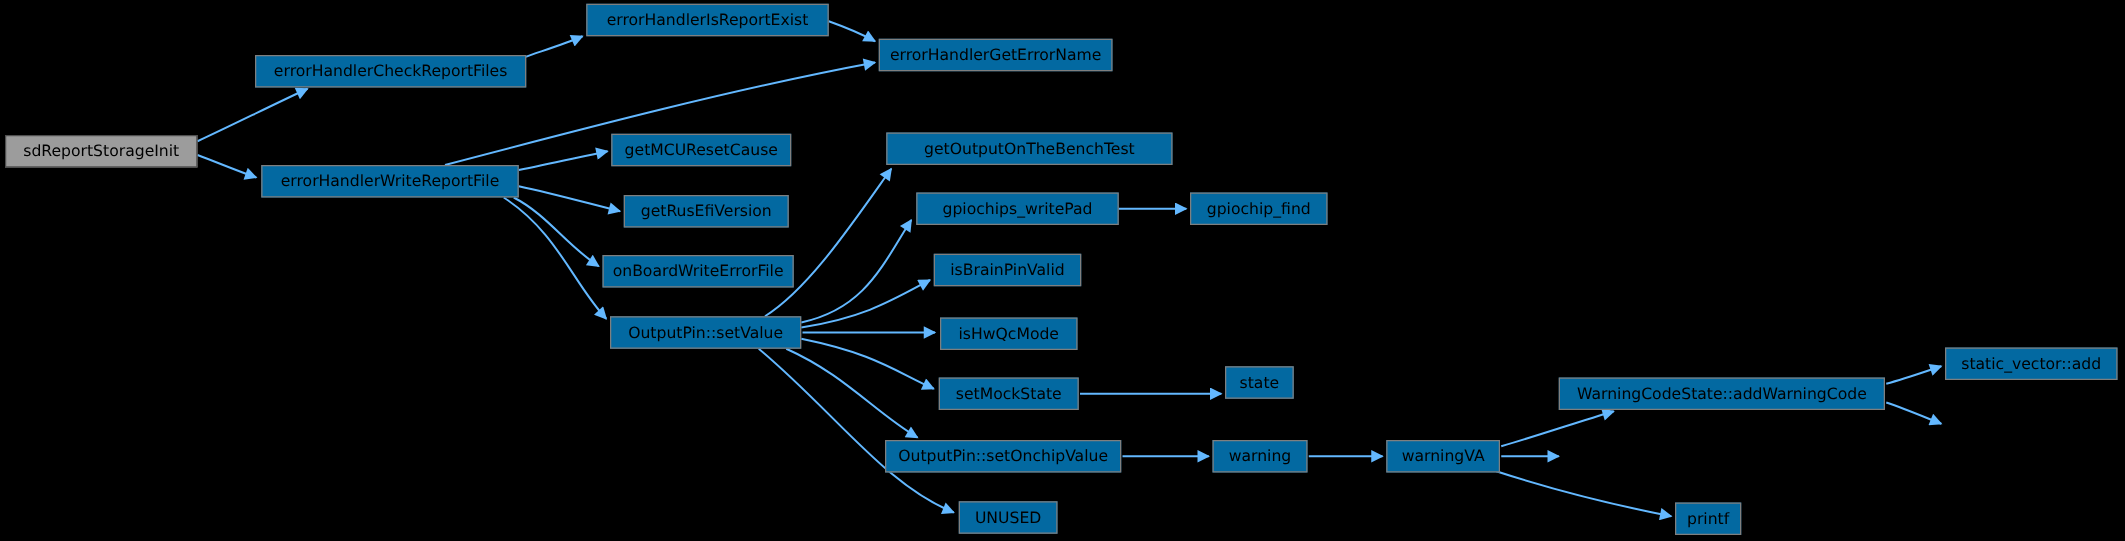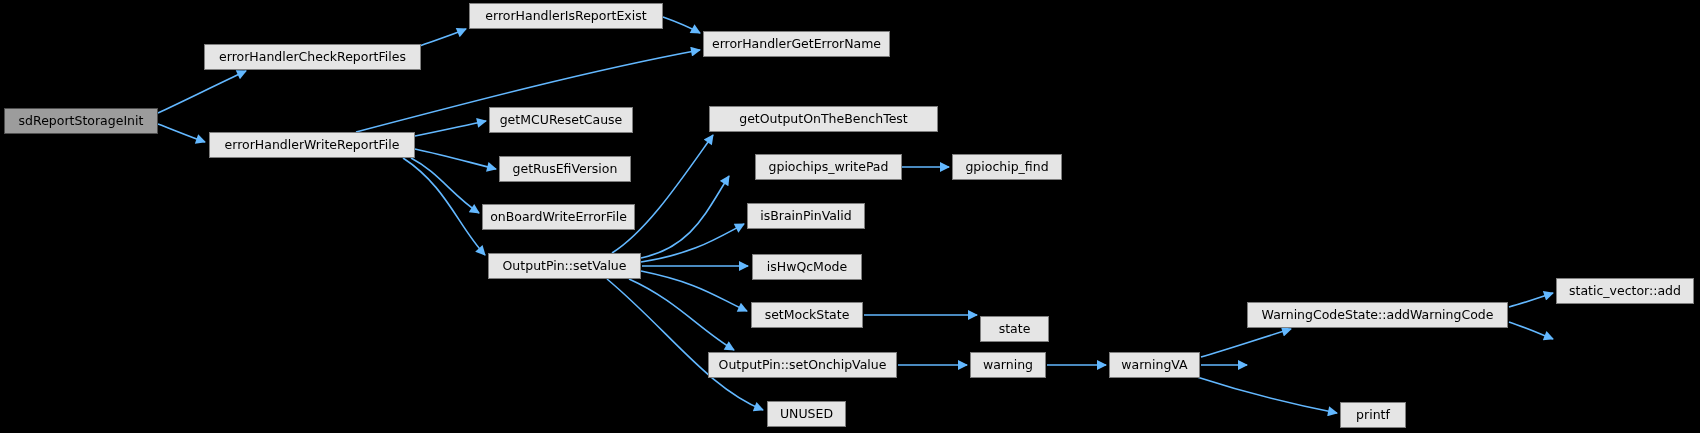--- a/index.html
+++ b/index.html
@@ -9,21 +9,21 @@
     background:#000000;
     overflow:hidden;
     font-family:"DejaVu Sans","Liberation Sans",sans-serif;
   }
   .edges{position:absolute;left:0;top:0;width:1700px;height:433px;}
   .edge{fill:none;stroke:#63b8ff;stroke-width:1.6px;}
   .node{
     position:absolute;
     box-sizing:border-box;
     height:26px;
-    background:#e5e5e5;
+    background:#0369a1;
     border:1.5px solid #7f7f7f;
     color:#000000;
     font-size:12.5px;
     line-height:1;
     display:flex;
     align-items:center;
     justify-content:center;
     white-space:nowrap;
     cursor:pointer;
   }
@@ -73,27 +73,27 @@
   <div class="node hl" style="left:4px;top:108px;width:154px;">sdReportStorageInit</div>
   <div class="node" style="left:209px;top:132px;width:206px;">errorHandlerWriteReportFile</div>
   <div class="node" style="left:204px;top:44px;width:217px;">errorHandlerCheckReportFiles</div>
   <div class="node" style="left:469px;top:3px;width:194px;">errorHandlerIsReportExist</div>
   <div class="node" style="left:703px;top:31px;width:187px;">errorHandlerGetErrorName</div>
   <div class="node" style="left:489px;top:107px;width:144px;">getMCUResetCause</div>
   <div class="node" style="left:499px;top:156px;width:132px;">getRusEfiVersion</div>
   <div class="node" style="left:482px;top:204px;width:153px;">onBoardWriteErrorFile</div>
   <div class="node" style="left:488px;top:253px;width:153px;">OutputPin::setValue</div>
   <div class="node" style="left:709px;top:106px;width:229px;">getOutputOnTheBenchTest</div>
-  <div class="node" style="left:755px;top:154px;width:147px;">gpiochips_writePad</div>
+  <div class="node" style="left:733px;top:154px;width:162px;">gpiochips_writePad</div>
   <div class="node" style="left:952px;top:154px;width:110px;">gpiochip_find</div>
   <div class="node" style="left:747px;top:203px;width:118px;">isBrainPinValid</div>
   <div class="node" style="left:752px;top:254px;width:110px;">isHwQcMode</div>
   <div class="node" style="left:751px;top:302px;width:112px;">setMockState</div>
-  <div class="node" style="left:980px;top:316px;width:69px;">state</div>
+  <div class="node" style="left:980px;top:293px;width:55px;">state</div>
   <div class="node" style="left:708px;top:352px;width:189px;">OutputPin::setOnchipValue</div>
   <div class="node" style="left:970px;top:352px;width:76px;">warning</div>
   <div class="node" style="left:1109px;top:352px;width:91px;">warningVA</div>
   <div class="node" style="left:1247px;top:302px;width:261px;">WarningCodeState::addWarningCode</div>
-  <div class="node" style="left:1340px;top:402px;width:66px;">printf</div>
+  <div class="node" style="left:1340px;top:402px;width:53px;">printf</div>
   <div class="node" style="left:767px;top:401px;width:79px;text-align:center;">UNUSED</div>
   <div class="node" style="left:1556px;top:278px;width:138px;">static_vector::add</div>
 
 </div>
 
 </body></html>

